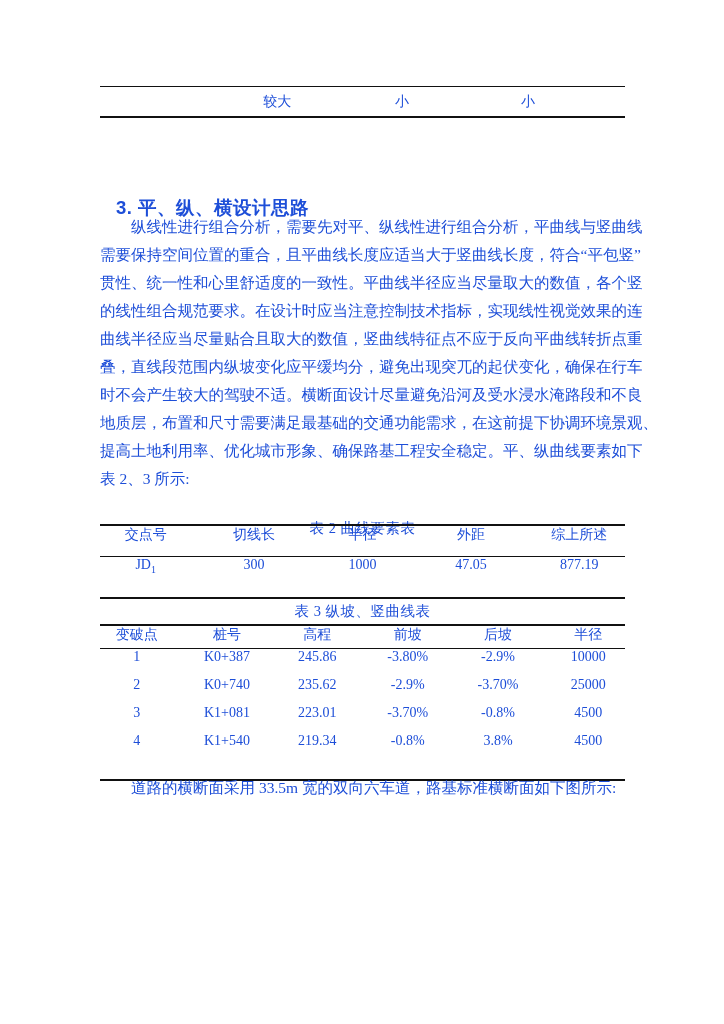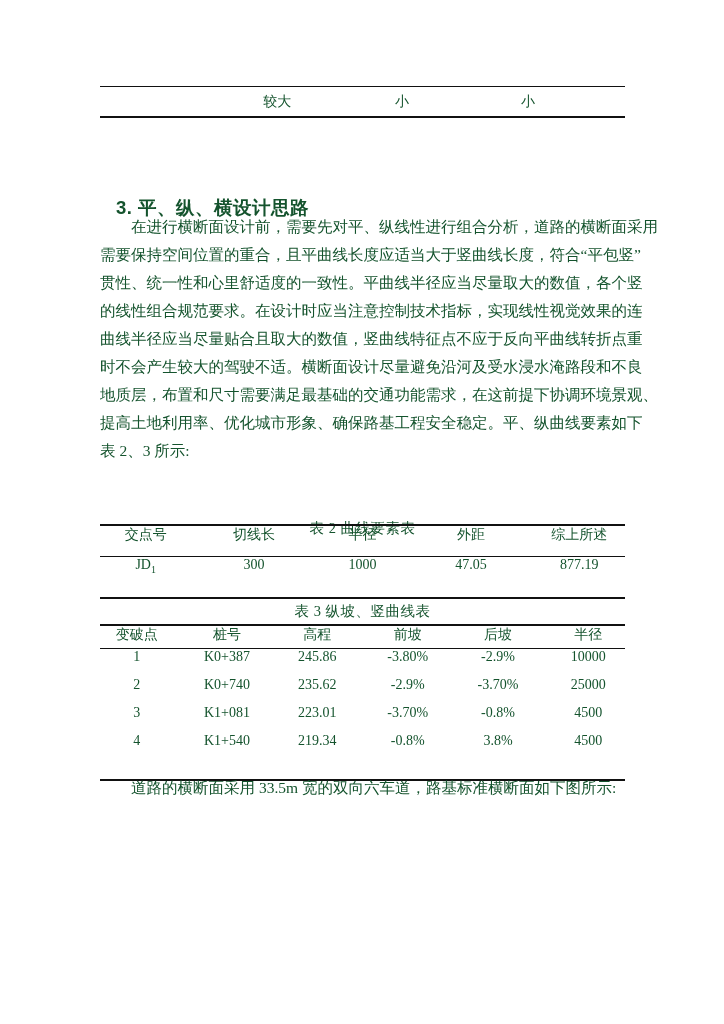--- a/index.html
+++ b/index.html
@@ -1,20 +1,20 @@
 <!DOCTYPE html>
 <html lang="zh"><head>
 <meta charset="utf-8">
 <style>
   html,body{margin:0;padding:0;background:#ffffff;}
   .page{
     position:relative;
     width:724px;height:1024px;
     background:#ffffff;
-    color:#14532d;
+    color:#1d4ed8;
     font-family:"Liberation Serif","DejaVu Serif",serif;
     overflow:hidden;
   }
   .abs{position:absolute;left:100px;width:525px;}
 
   
   .cut-table{
     top:86px;
     border-top:1px solid #111;
     border-bottom:2px solid #111;
@@ -97,25 +97,26 @@
       <div class="cut-cell cut-c1">较大</div>
       <div class="cut-cell cut-c2">小</div>
       <div class="cut-cell cut-c3">小</div>
     </div>
   </div>
 
 
   <h2 class="abs heading">3. 平、纵、横设计思路</h2>
 
   <div class="abs paragraph">
-    <div class="pline pline-first">在进行横断面设计前，需要先对平、纵线性进行组合分析，道路的横断面采用</div>
+    <div class="pline pline-first">纵线性进行组合分析，需要先对平、纵线性进行组合分析，平曲线与竖曲线</div>
     <div class="pline">需要保持空间位置的重合，且平曲线长度应适当大于竖曲线长度，符合“平包竖”</div>
     <div class="pline">贯性、统一性和心里舒适度的一致性。平曲线半径应当尽量取大的数值，各个竖</div>
     <div class="pline">的线性组合规范要求。在设计时应当注意控制技术指标，实现线性视觉效果的连</div>
     <div class="pline">曲线半径应当尽量贴合且取大的数值，竖曲线特征点不应于反向平曲线转折点重</div>
+    <div class="pline">叠，直线段范围内纵坡变化应平缓均分，避免出现突兀的起伏变化，确保在行车</div>
     <div class="pline">时不会产生较大的驾驶不适。横断面设计尽量避免沿河及受水浸水淹路段和不良</div>
     <div class="pline">地质层，布置和尺寸需要满足最基础的交通功能需求，在这前提下协调环境景观、</div>
     <div class="pline">提高土地利用率、优化城市形象、确保路基工程安全稳定。平、纵曲线要素如下</div>
     <div class="pline pline-last">表 2、3 所示:</div>
   </div>
 
   <div class="abs caption caption2">表 2 曲线要素表</div>
 
   <div class="abs btable table2">
     <div class="trow t2-head">

